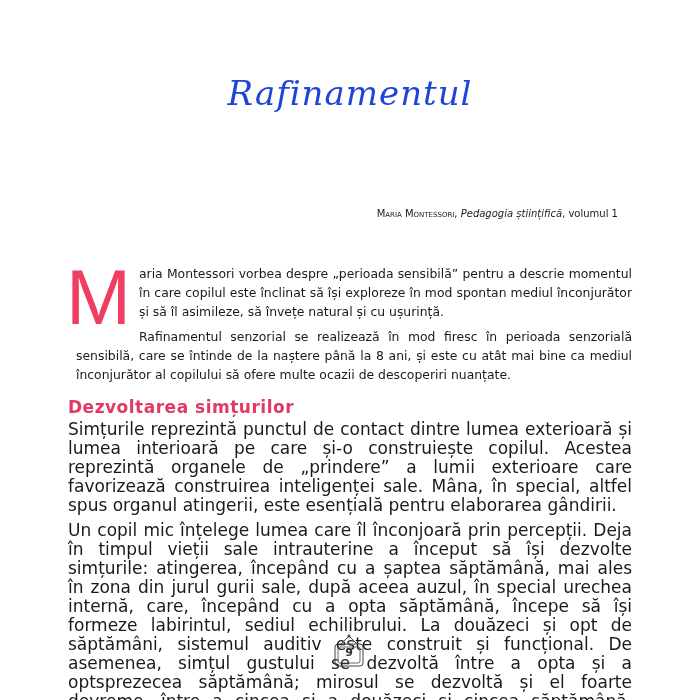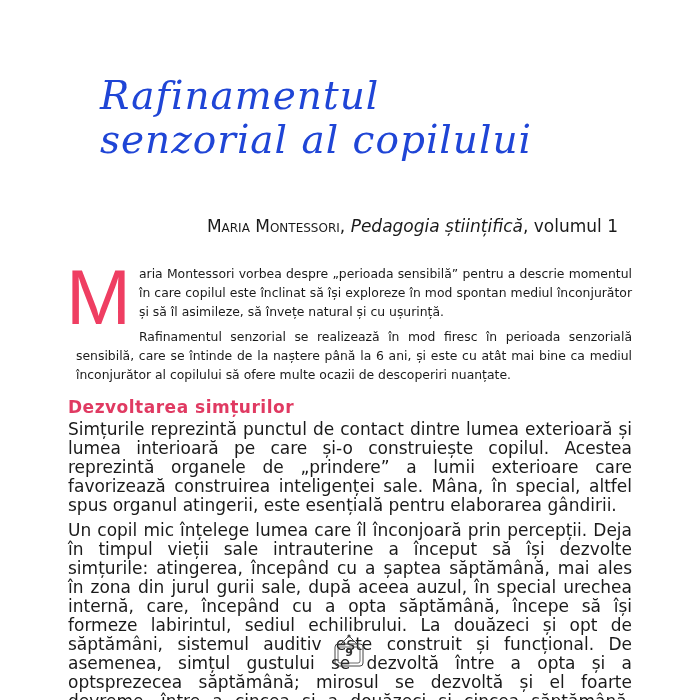--- a/index.html
+++ b/index.html
@@ -2,32 +2,32 @@
 <html><head>
 <meta charset="utf-8">
 <style>
   html, body { margin: 0; padding: 0; }
   body {
     width: 700px; height: 700px; background: #ffffff; overflow: hidden;
     font-family: "DejaVu Sans", sans-serif; color: #1a1a1a; position: relative;
   }
   .page { position: absolute; left: 0; top: 0; width: 700px; height: 700px; }
   .title {
-    position: absolute; left: 100px; top: 48px; width: 500px; 
+    position: absolute; left: 100px; top: 48px; width: 500px; text-align: center;
     color: #1f45d6; font-family: "DejaVu Serif", serif; font-style: italic;
-    font-size: 39px; line-height: 44px; letter-spacing: 1px; font-weight: normal;
+    font-size: 34px; line-height: 44px; letter-spacing: 1px; font-weight: normal;
   }
   .quote {
     position: absolute; left: 150px; top: 156px; width: 468px; text-align: right;
     color: #d23a64; font-style: italic; font-size: 11.6px; line-height: 17px;
     font-family: "DejaVu Sans", sans-serif;
   }
   .attribution {
     position: absolute; left: 150px; top: 208px; width: 468px; text-align: right;
-    font-size: 17px; color: #1a1a1a; margin-top: 8px;
+    font-size: 10px; color: #1a1a1a;
   }
   .attribution .author { font-variant: small-caps; }
   .attribution .work { font-style: italic; }
   .intro {
     position: absolute; left: 68px; top: 264px; width: 564px;
     font-size: 12.4px; line-height: 19px; text-align: justify;
   }
   .dropcap {
     float: left; color: #ef3e62; font-size: 78px; line-height: 62px;
     font-family: "Liberation Sans", sans-serif; margin: 2px 8px 0 -2px; height: 62px;
@@ -52,32 +52,31 @@
     font-size: 11px; font-weight: bold; color: #333;
   }
 </style>
 </head>
 <body>
 
 <div class="page">
 
   <h1 class="title">
     <div>Rafinamentul</div>
-    <div>senzorial al copilului</div>
   </h1>
 
 
   <div class="attribution">
     <span class="author">Maria Montessori</span>, <span class="work">Pedagogia științifică</span><span>, volumul 1</span>
   </div>
 
   <div class="intro">
     <span class="dropcap">M</span>
     <p>aria Montessori vorbea despre „perioada sensibilă” pentru a descrie momentul în care copilul este înclinat să își exploreze în mod spontan mediul înconjurător și să îl asimileze, să învețe natural și cu ușurință.</p>
-    <p>Rafinamentul senzorial se realizează în mod firesc în perioada senzorială sensibilă, care se întinde de la naștere până la 6 ani, și este cu atât mai bine ca mediul înconjurător al copilului să ofere multe ocazii de descoperiri nuanțate.</p>
+    <p>Rafinamentul senzorial se realizează în mod firesc în perioada senzorială sensibilă, care se întinde de la naștere până la 8 ani, și este cu atât mai bine ca mediul înconjurător al copilului să ofere multe ocazii de descoperiri nuanțate.</p>
   </div>
 
   <h2 class="section-heading">Dezvoltarea simțurilor</h2>
 
   <div class="body-text">
     <p>Simțurile reprezintă punctul de contact dintre lumea exterioară și lumea interioară pe care și-o construiește copilul. Acestea reprezintă organele de „prindere” a lumii exterioare care favorizează construirea inteligenței sale. Mâna, în special, altfel spus organul atingerii, este esențială pentru elaborarea gândirii.</p>
     <p>Un copil mic înțelege lumea care îl înconjoară prin percepții. Deja în timpul vieții sale intrauterine a început să își dezvolte simțurile: atingerea, începând cu a șaptea săptămână, mai ales în zona din jurul gurii sale, după aceea auzul, în special urechea internă, care, începând cu a opta săptămână, începe să își formeze labirintul, sediul echilibrului. La douăzeci și opt de săptămâni, sistemul auditiv este construit și funcțional. De asemenea, simțul gustului se dezvoltă între a opta și a optsprezecea săptămână; mirosul se dezvoltă și el foarte devreme, între a cincea și a douăzeci și cincea săptămână. Ultimul simț care se dezvoltă este vederea. În jurul a douăzeci de săptămâni, bebelușul începe să deschidă și să închidă pleoapele. Cinci săptămâni mai târziu, el începe să își miște ochii.</p>
   </div>
 
   <div class="page-number-frame">

